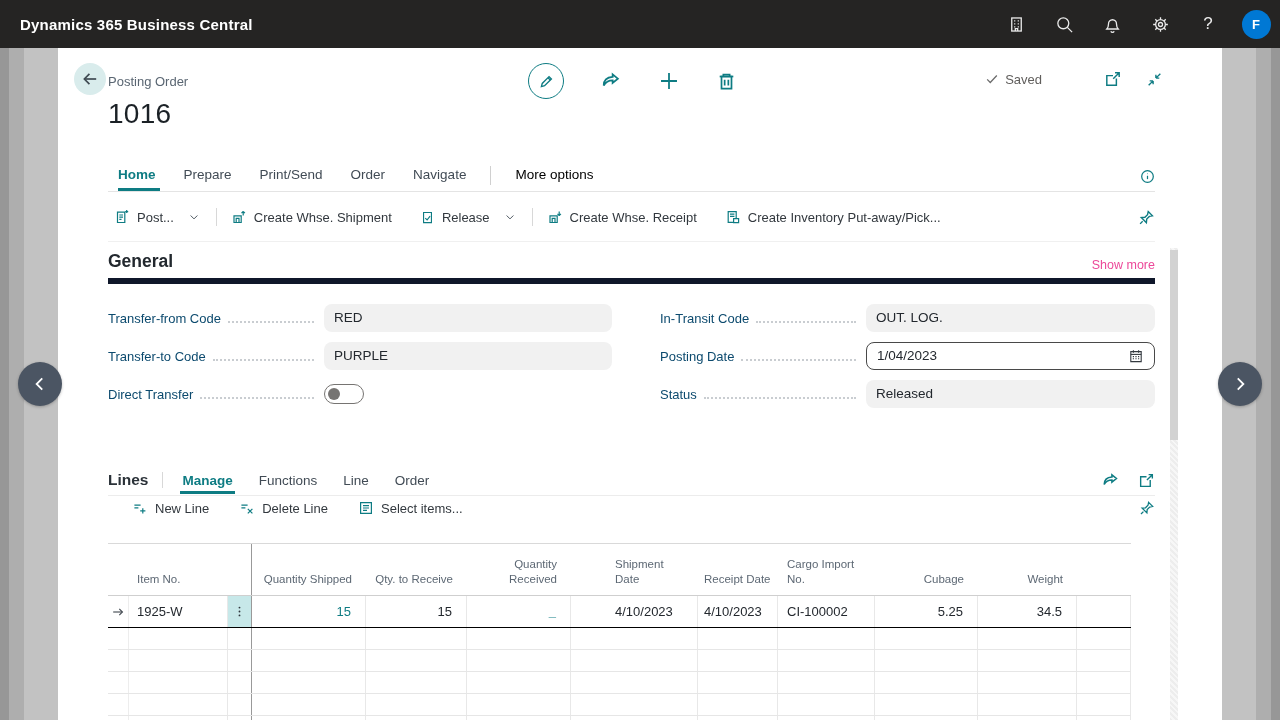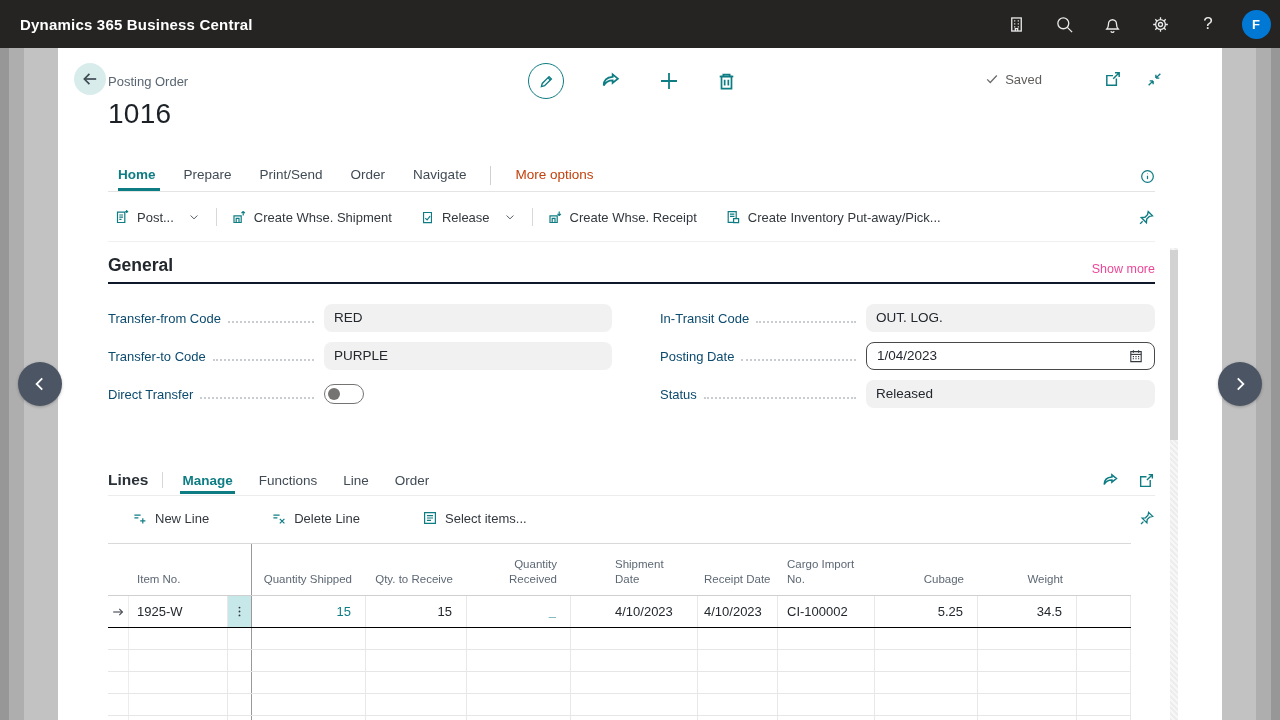--- a/index.html
+++ b/index.html
@@ -47,36 +47,36 @@
   .saved-text { font-size:13px; color:#605e5c; }
   .hdr-status .icon-btn { margin-left:24px; }
 
   
   .tab-row { top:113px; height:31px; position:absolute; display:flex; align-items:stretch; border-bottom:1px solid #e4e4e4; }
   .tab { font-size:13.5px; color:#414b55; padding:6px 14px 0 14px; cursor:pointer; position:relative; }
   .tab.first { padding-left:10px; }
   .tab.active { color:#0e7c83; font-weight:700; }
   .tab.active::after { content:""; position:absolute; left:10px; right:10px; bottom:0; height:3px; background:#0e7c83; }
   .tab-divider { width:1px; background:#d0d0d0; margin:5px 10px 6px 10px; }
-  .tab.more { color:#c2410c; }
+  .tab.more { color:#000000; }
   .tab-row .info-btn { margin-left:auto; align-self:center; }
 
   
   .action-row { top:153px; height:32px; position:absolute; display:flex; align-items:center; }
   .act { display:flex; align-items:center; gap:7px; font-size:13px; color:#32383e; cursor:pointer; padding:0 6px; white-space:nowrap; }
   .act svg { stroke:#0e7c83; fill:none; stroke-width:1.2; }
   .chev-btn { cursor:pointer; padding:0 8px; }
   .chev-btn svg { stroke:#4a545e; fill:none; stroke-width:1.3; }
   .act-divider { width:1px; height:18px; background:#d8d8d8; margin:0 8px; }
   .gap16 { width:16px; }
   .action-row .pin-btn { margin-left:auto; }
   .soft-divider { position:absolute; top:193px; height:1px; background:#f0f0f0; }
 
   
-  .section-head { position:absolute; top:202px; height:34px; border-bottom:2px solid #0f172a; display:flex; align-items:flex-end; justify-content:space-between; padding-bottom:6px; }
+  .section-head { position:absolute; top:202px; height:34px; border-bottom:6px solid #0f172a; display:flex; align-items:flex-end; justify-content:space-between; padding-bottom:6px; }
   .section-title { font-size:17.5px; font-weight:700; color:#22282e; }
   .show-more { font-size:12.5px; color:#ec4899; cursor:pointer; }
 
   .field { position:absolute; height:28px; display:flex; align-items:center; }
   .f-label { font-size:13px; color:#0c4a6e; white-space:nowrap; }
   .f-leader { flex:1; border-bottom:2px dotted #c9cdd1; height:2px; margin:0 10px 0 7px; align-self:center; position:relative; top:4px; }
   .f-box { height:28px; line-height:28px; background:#f1f1f1; font-size:13.5px; color:#23282e; padding:0 10px;border-radius:8px; }
   .f-box.editable { background:#fff; border:1px solid #494949; display:flex; align-items:center; justify-content:space-between; cursor:text; }
   .col-l { left:50px; width:504px; }
   .col-l .f-box { flex:0 0 288px; width:288px; }
@@ -90,21 +90,21 @@
 
   
   .lines-head { position:absolute; top:417px; height:31px; display:flex; align-items:center; border-bottom:1px solid #ececec; }
   .lines-title { font-size:15.5px; font-weight:700; color:#2a3138; padding-right:14px; }
   .v-div { width:1px; height:16px; background:#d8d8d8; margin-right:6px; }
   .ltab { font-size:13.5px; color:#414b55; padding:5px 13px; cursor:pointer; position:relative; }
   .ltab.active { color:#0e7c83; font-weight:700; }
   .ltab.active::after { content:""; position:absolute; left:11px; right:11px; bottom:-1px; height:2.5px; background:#0e7c83; }
   .lines-head .right-icons { margin-left:auto; display:flex; align-items:center; gap:18px; }
 
-  .lines-actions { position:absolute; top:452px; height:36px; display:flex; align-items:center; padding-left:18px;gap:32px; }
+  .lines-actions { position:absolute; top:452px; height:36px; display:flex; align-items:flex-start; padding-left:18px; }
   .lines-actions .act { margin-right:18px; }
   .lines-actions .pin-btn { margin-left:auto; }
 
   
   .grid { position:absolute; left:50px; top:495px; width:1023px; border-top:1px solid #d9d9d9; font-size:13px; color:#23282e; }
   .g-row { display:flex; width:1023px; }
   .g-head { height:52px; border-bottom:1px solid #cfcfcf; }
   .g-data { height:32px; border-bottom:1px solid #000000; }
   .g-empty { height:22px; border-bottom:1px solid #e6e6e6; }
   .c { height:100%; display:flex; align-items:center; overflow:hidden; white-space:nowrap; }

